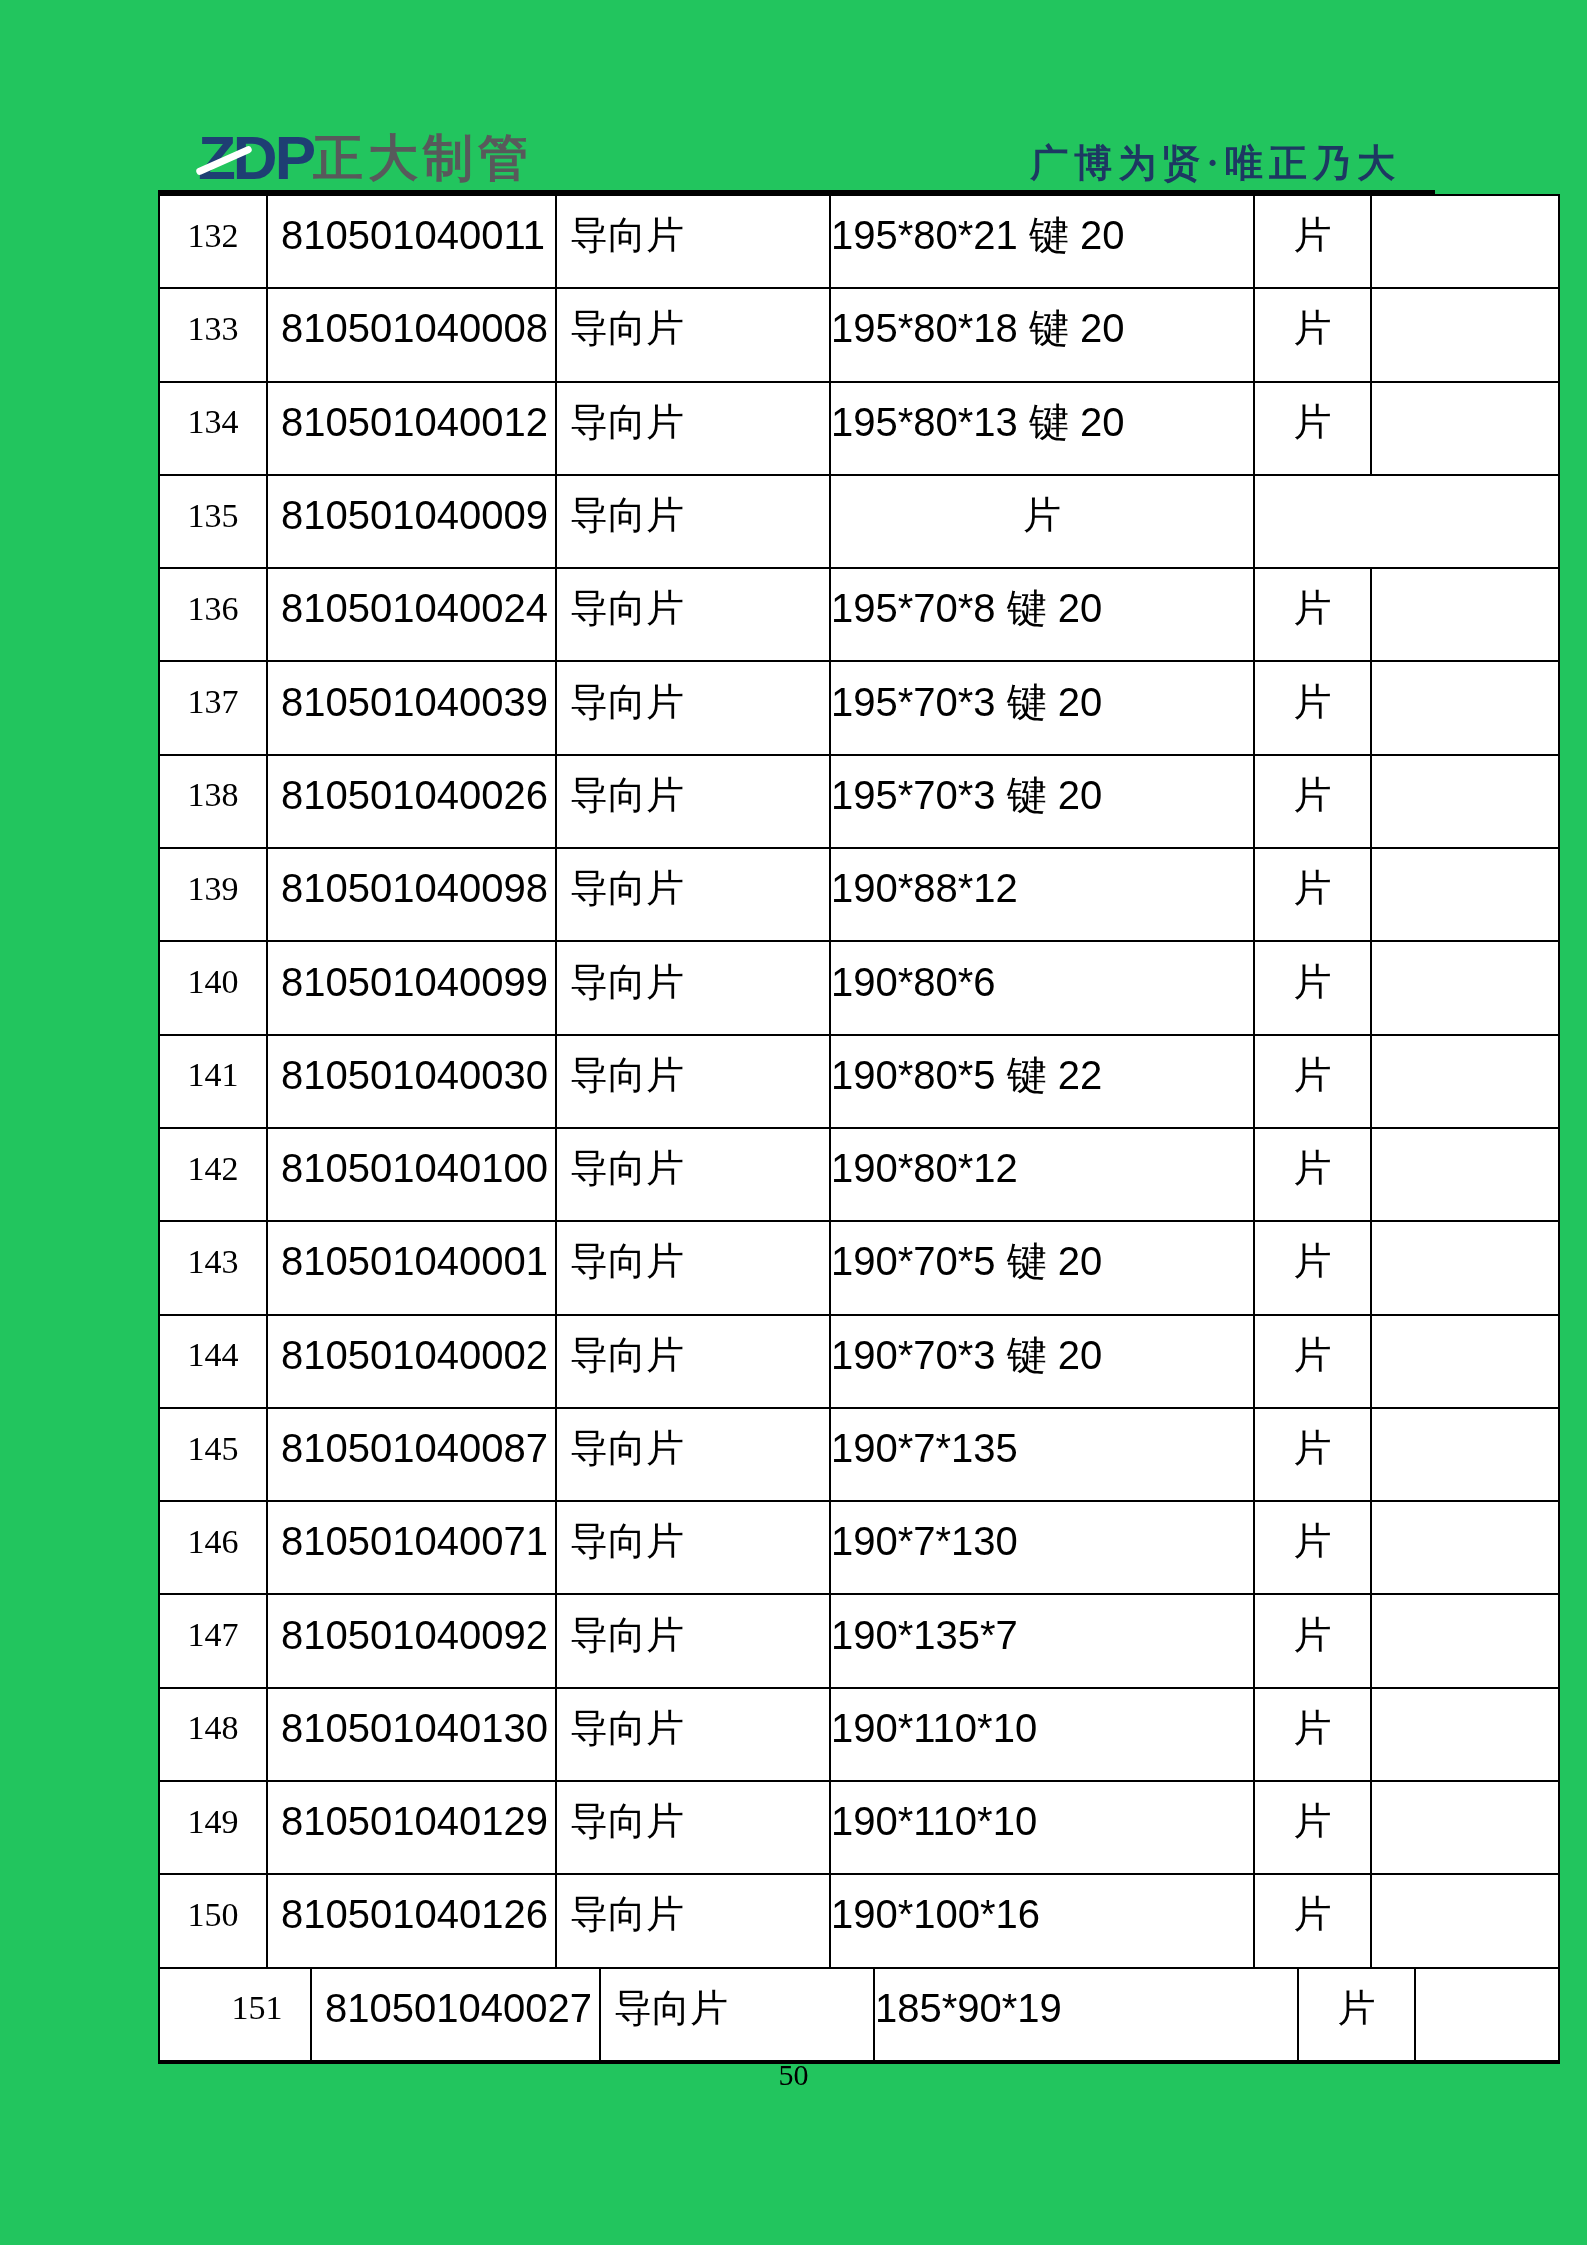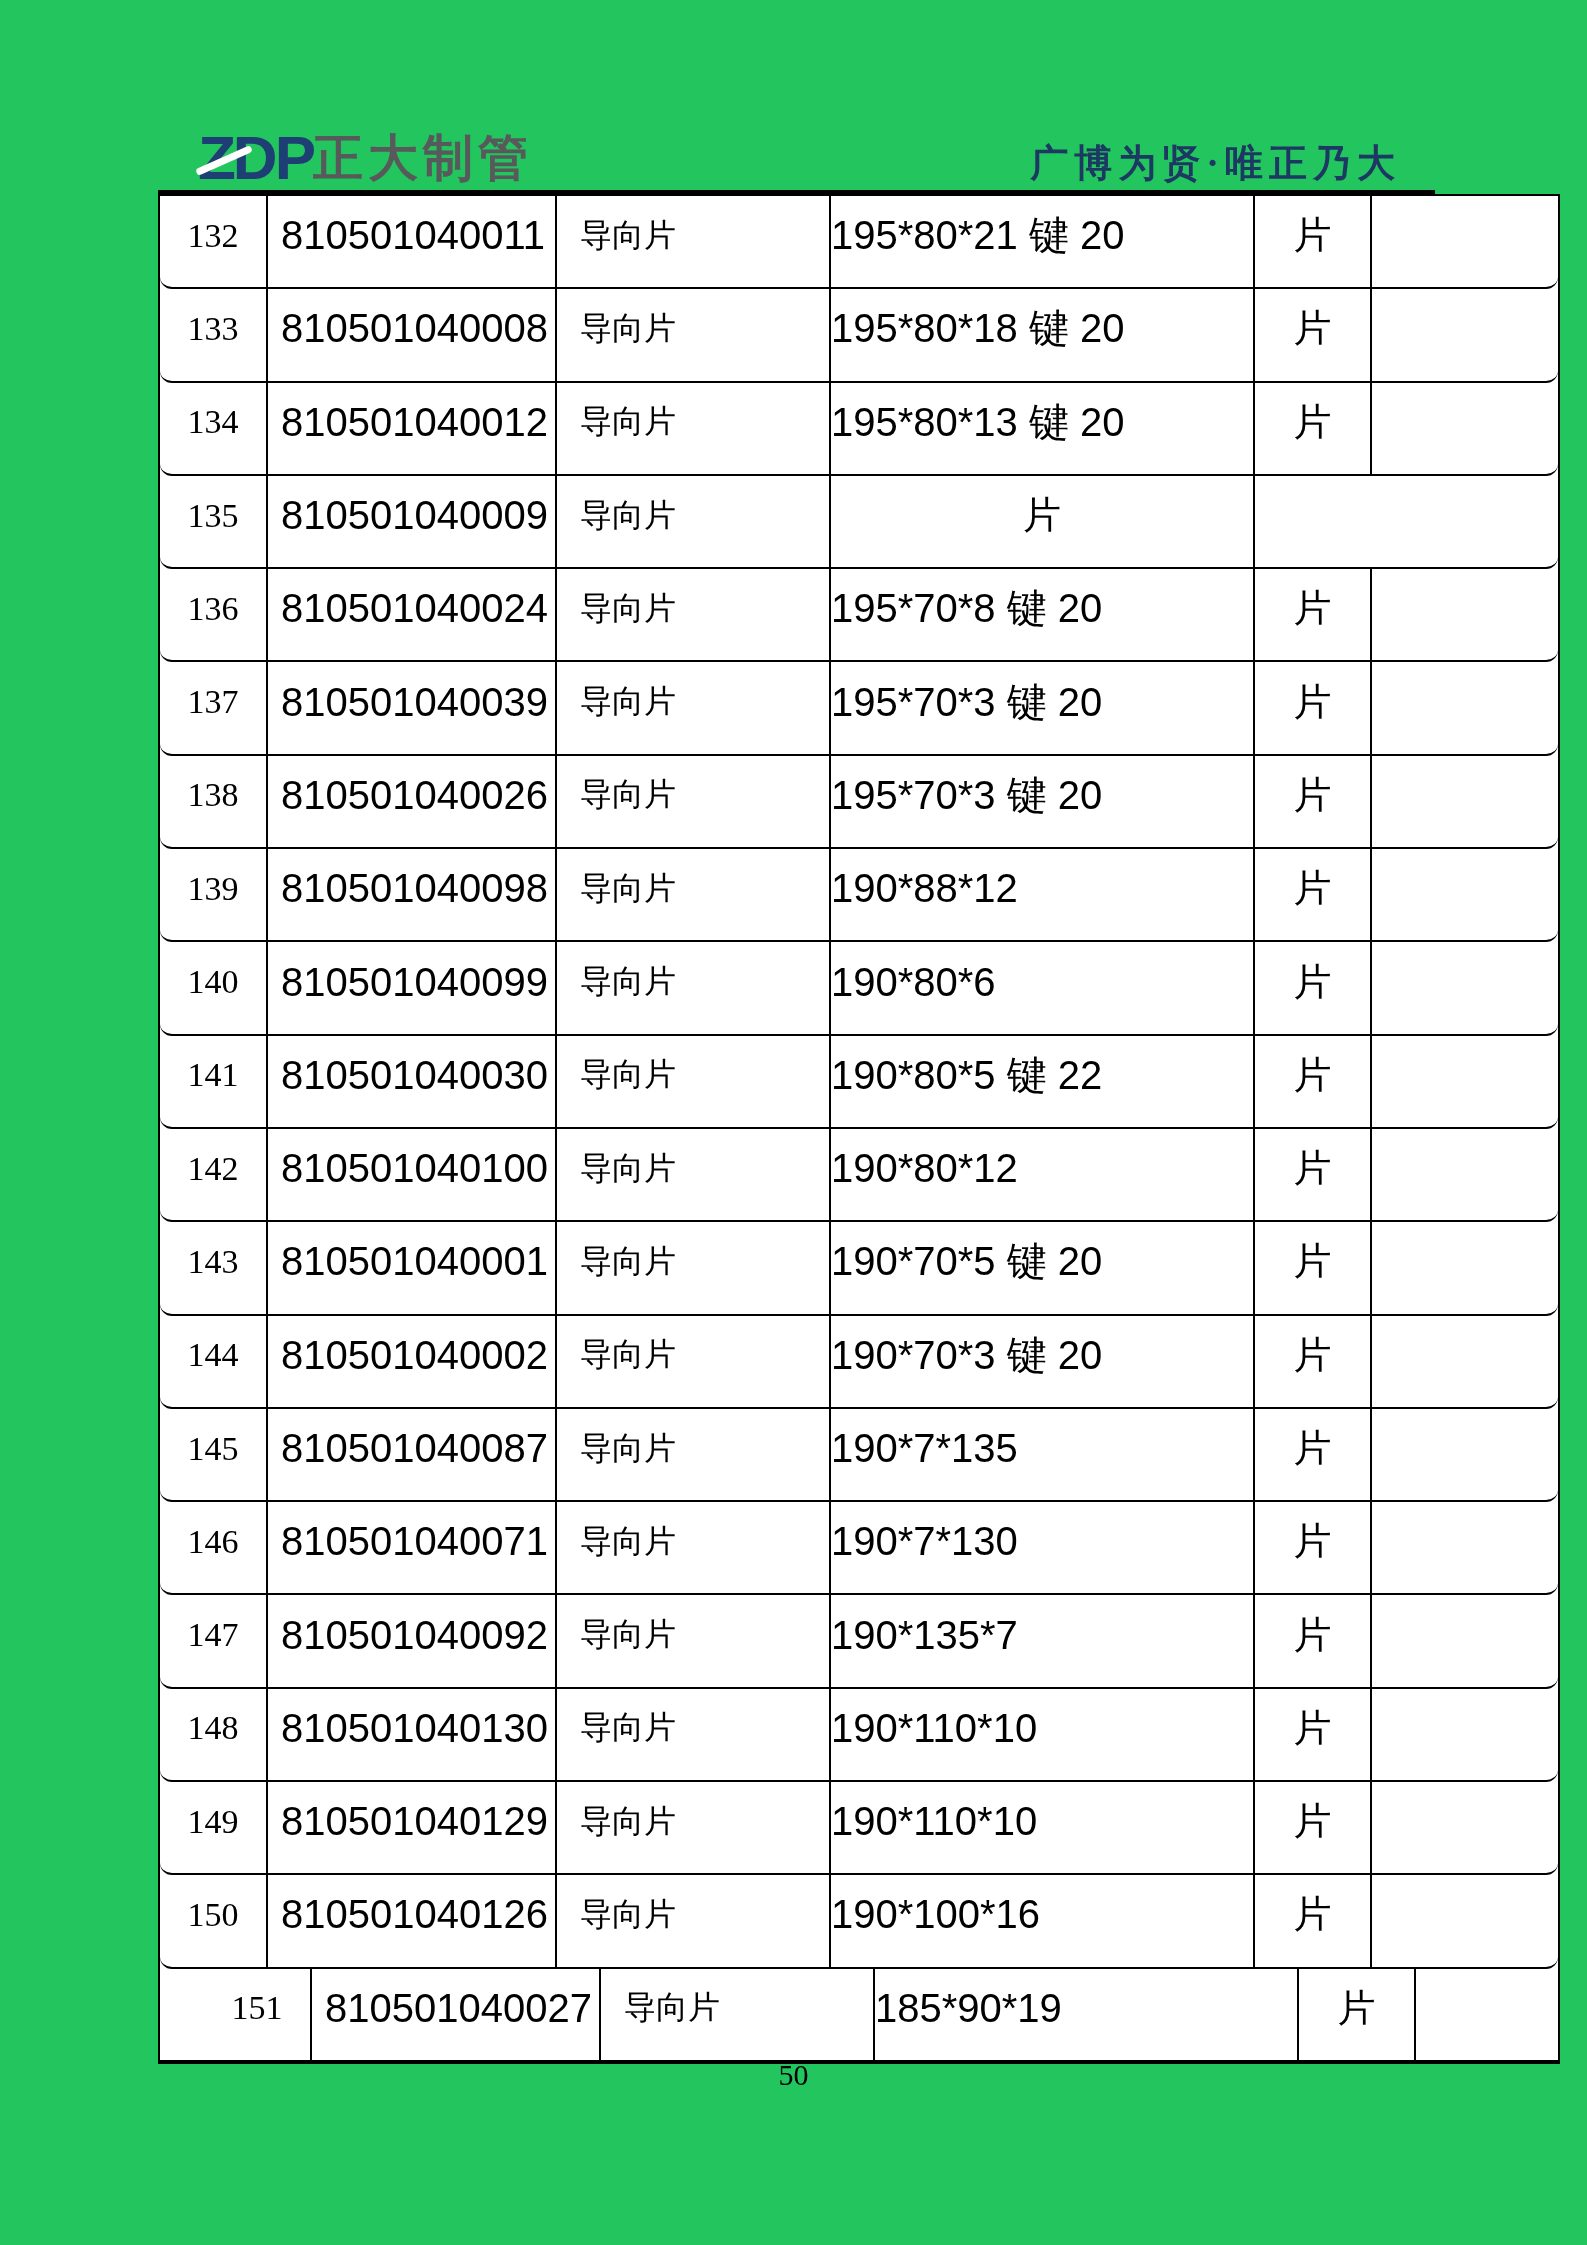--- a/index.html
+++ b/index.html
@@ -48,39 +48,38 @@
     box-sizing:border-box;
     border:2px solid #000000;
     border-bottom-width:4px;
     background:#ffffff;
   }
   .t-row{
     display:grid;
     grid-template-columns:108px 289px 274px 424px 117px auto;
     height:91.3px;
     border-bottom:2px solid #000000;
-    border-radius:12px;
   }
   .t-row:last-child{border-bottom:none;margin-left:44px;}
   .t-cell{
     box-sizing:border-box;
     border-right:2px solid #000000;
     display:flex;align-items:center;
     padding-bottom:12px;
     overflow:hidden;white-space:nowrap;
     color:#000000;
   }
   .t-cell:last-child{border-right:none;}
   .c-no{
     justify-content:center;
     font-family:"Liberation Serif","DejaVu Serif",serif;
     font-size:34px;
   }
   .c-code{font-size:40px;padding-left:13px;letter-spacing:0px;}
-  .c-name{font-size:32px;padding-left:23px;}
+  .c-name{font-size:38px;padding-left:13px;}
   .c-spec{font-size:40px;}
   .c-unit{justify-content:center;font-size:38px;}
   .c-note{}
   
   .page-number{
     position:absolute;left:0;top:2058px;width:100%;
     text-align:center;
     font-family:"Liberation Serif","DejaVu Serif",serif;
     font-size:30px;color:#000000;
   }

